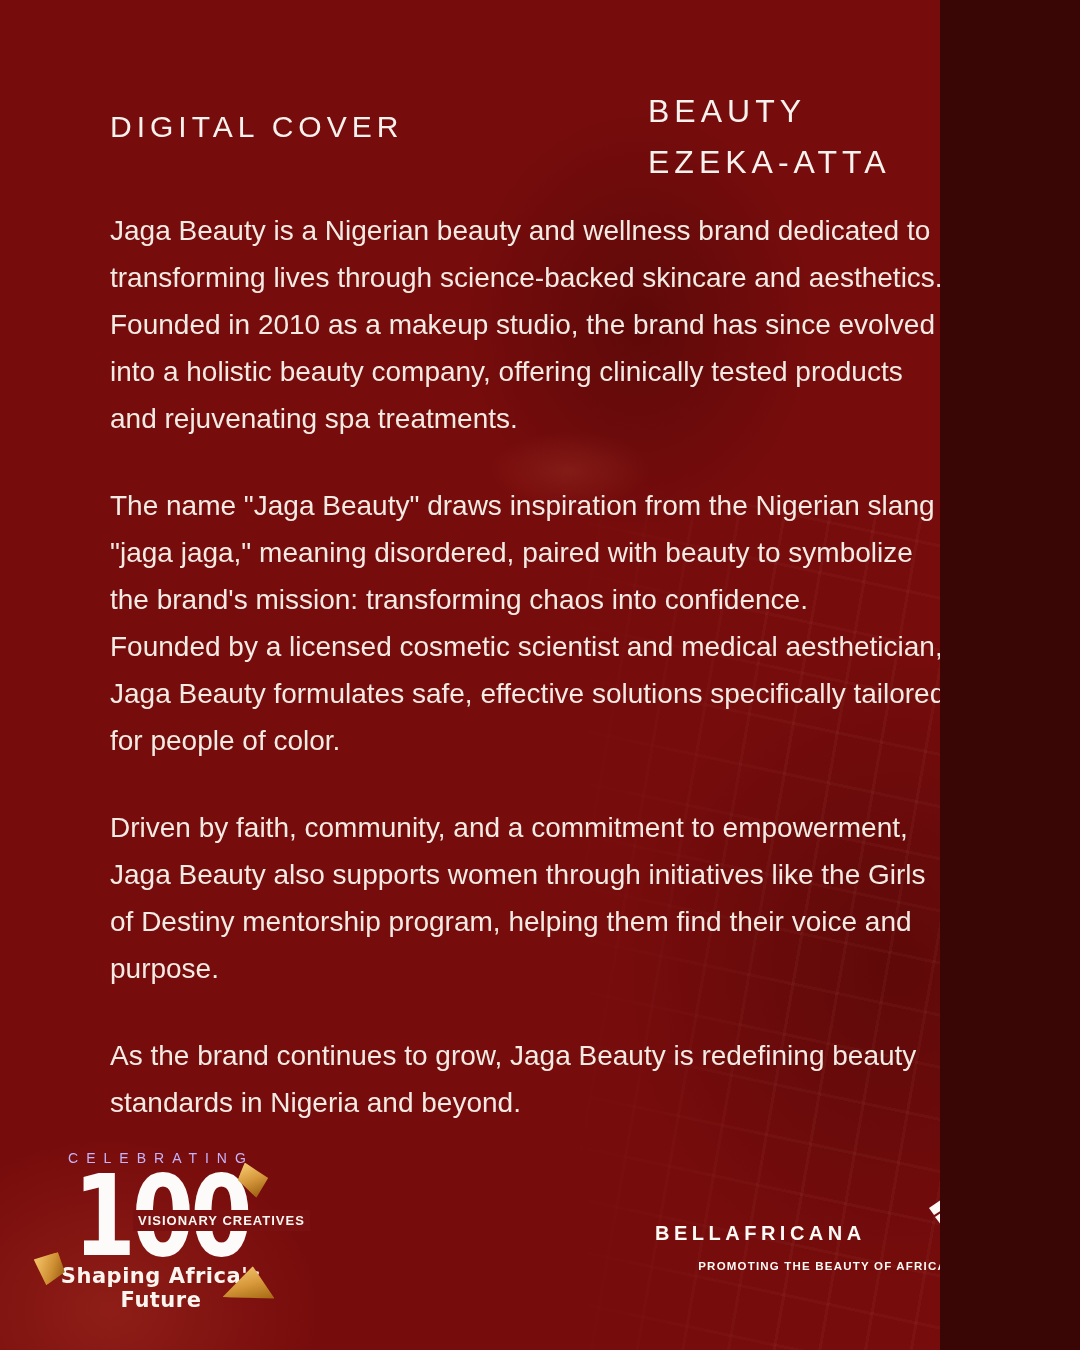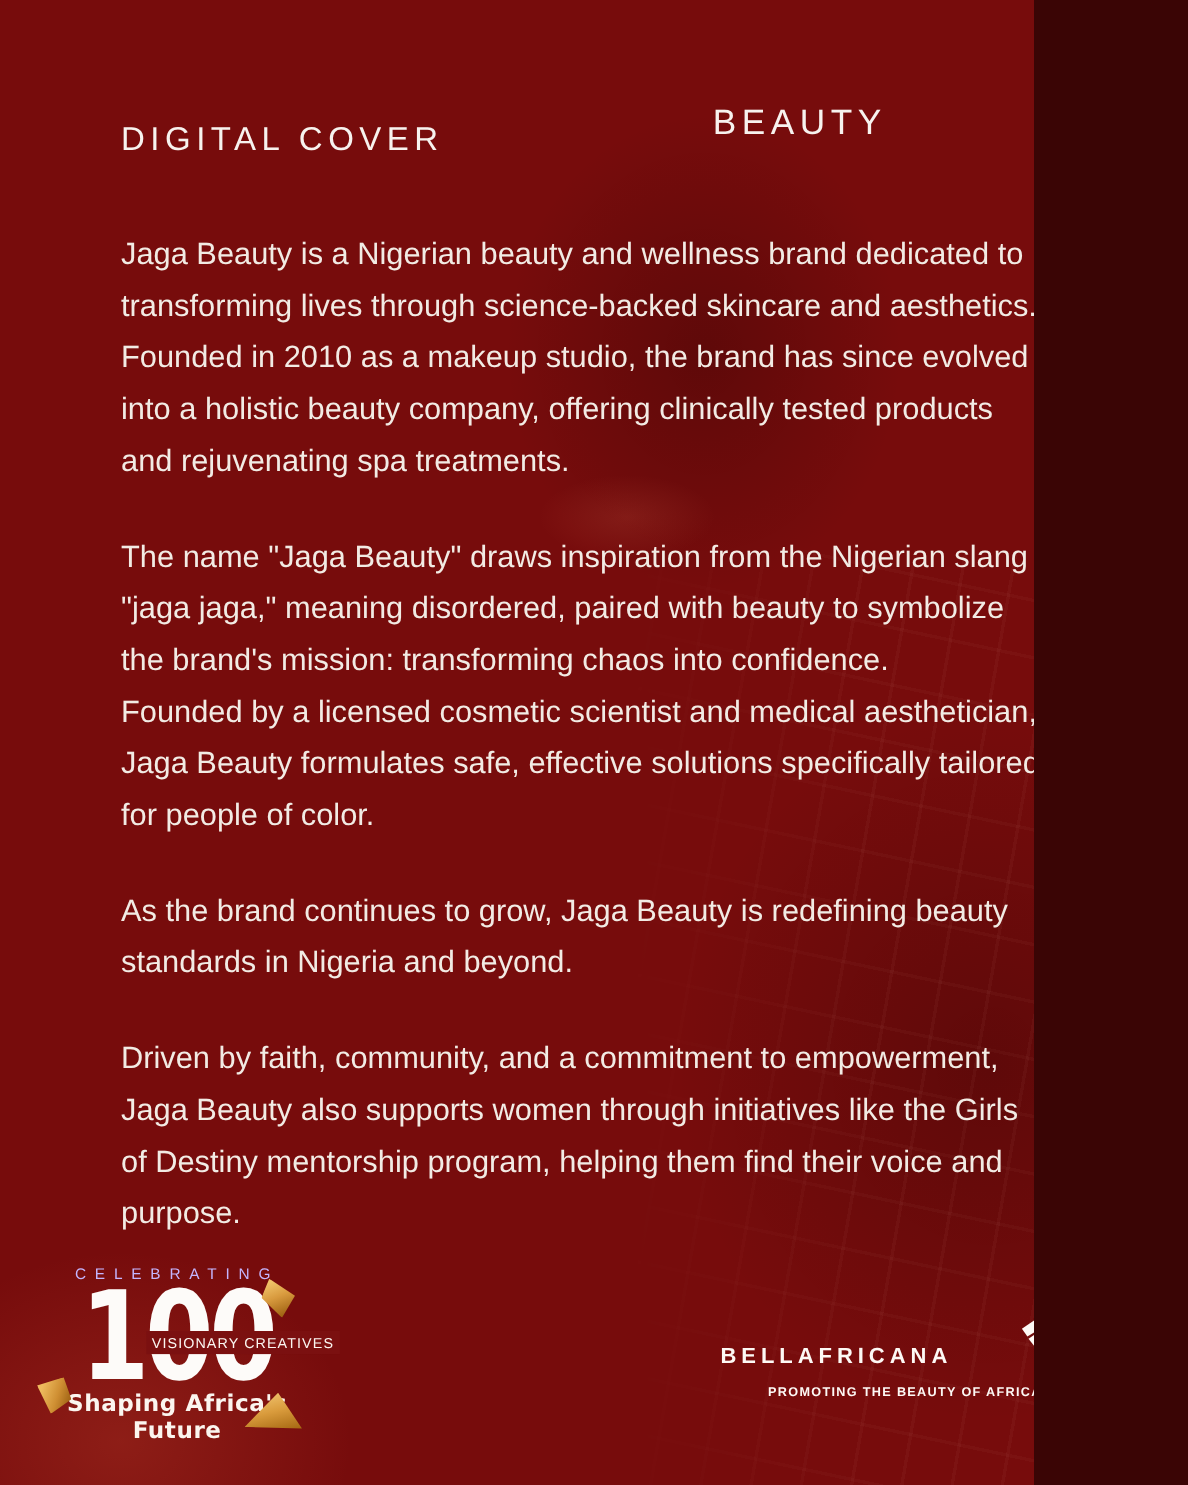--- a/index.html
+++ b/index.html
@@ -40,21 +40,21 @@
   
   .c100{position:absolute;left:45px;top:1150px;width:232px;color:#fdfbf9;text-align:center;}
   .c100 .celebrating{font-size:14px;letter-spacing:8px;font-weight:400;color:#c4b5fd;}
   .c100 .number{
     font-family:"DejaVu Sans",sans-serif;font-weight:700;
     font-size:112px;line-height:92px;letter-spacing:-5px;
     transform:scaleX(.8);transform-origin:50% 50%;margin-top:4px;}
   .c100 .visionary{
     position:absolute;left:88px;top:60px;z-index:3;
     background:#7b1010;padding:3px 5px;
-    font-size:13px;letter-spacing:1px;font-weight:400;color:#fbf6f1;white-space:nowrap;}
+    font-size:13px;letter-spacing:1px;font-weight:700;color:#fbf6f1;white-space:nowrap;}
   .c100 .shaping{
     margin-top:2px;font-family:"DejaVu Sans",sans-serif;
     font-size:21px;font-weight:700;letter-spacing:.5px;color:#fbf5ef;}
   
   .confetti{position:absolute;z-index:2;}
   .confetti-1{left:238px;top:1166px;width:30px;height:30px;transform:rotate(18deg);
     background:linear-gradient(140deg,#f0c268 10%,#d89a3e 45%,#9c5f10 90%);
     clip-path:polygon(5% 0,95% 25%,78% 100%,0 62%);}
   .confetti-2{left:36px;top:1254px;width:28px;height:30px;transform:rotate(-12deg);
     background:linear-gradient(120deg,#eebb5e 15%,#cf8f33 55%,#95590d 95%);
@@ -79,40 +79,41 @@
 
   <div class="bg-layer head-silhouette"></div>
   <div class="bg-layer body-silhouette"></div>
   <div class="bg-layer smile-highlight"></div>
   <div class="bg-layer plaid-texture"></div>
   <div class="bg-layer corner-glow"></div>
 
   <div class="cover-label">DIGITAL COVER</div>
   <div class="person-name">
     <div>BEAUTY</div>
+    <div>EZEKA-ATTA</div>
   </div>
 
   <div class="article">
     <p>Jaga Beauty is a Nigerian beauty and wellness brand dedicated to
 transforming lives through science-backed skincare and aesthetics.
 Founded in 2010 as a makeup studio, the brand has since evolved
 into a holistic beauty company, offering clinically tested products
 and rejuvenating spa treatments.</p>
     <p>The name "Jaga Beauty" draws inspiration from the Nigerian slang
 "jaga jaga," meaning disordered, paired with beauty to symbolize
 the brand's mission: transforming chaos into confidence.
 Founded by a licensed cosmetic scientist and medical aesthetician,
 Jaga Beauty formulates safe, effective solutions specifically tailored
 for people of color.</p>
-    <p>As the brand continues to grow, Jaga Beauty is redefining beauty
-standards in Nigeria and beyond.</p>
     <p>Driven by faith, community, and a commitment to empowerment,
 Jaga Beauty also supports women through initiatives like the Girls
 of Destiny mentorship program, helping them find their voice and
 purpose.</p>
+    <p>As the brand continues to grow, Jaga Beauty is redefining beauty
+standards in Nigeria and beyond.</p>
   </div>
 
   <div class="c100">
     <div class="celebrating">CELEBRATING</div>
     <div class="number">100</div>
     <div class="visionary">VISIONARY CREATIVES</div>
     <div class="shaping">Shaping Africa's Future</div>
   </div>
   <div class="confetti confetti-1"></div>
   <div class="confetti confetti-2"></div>

